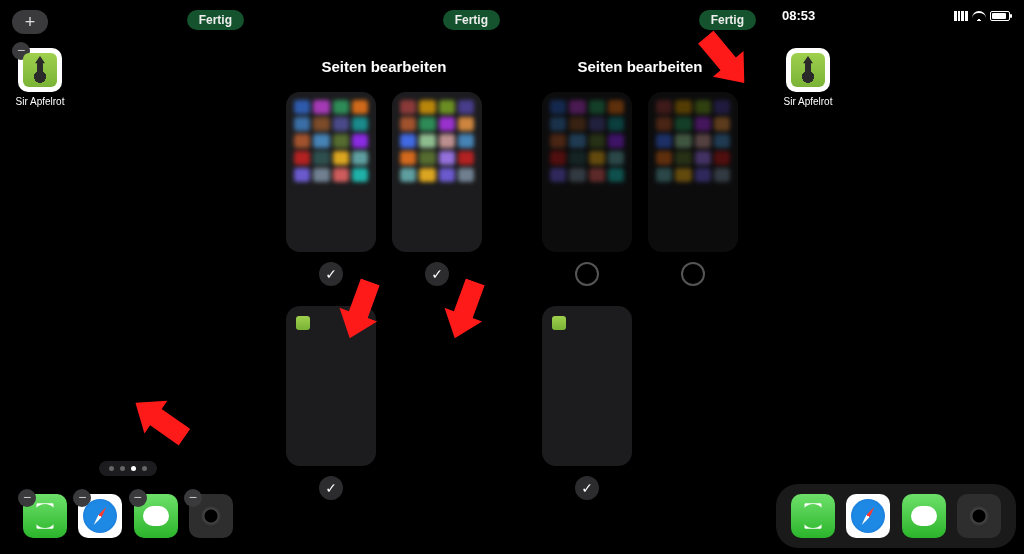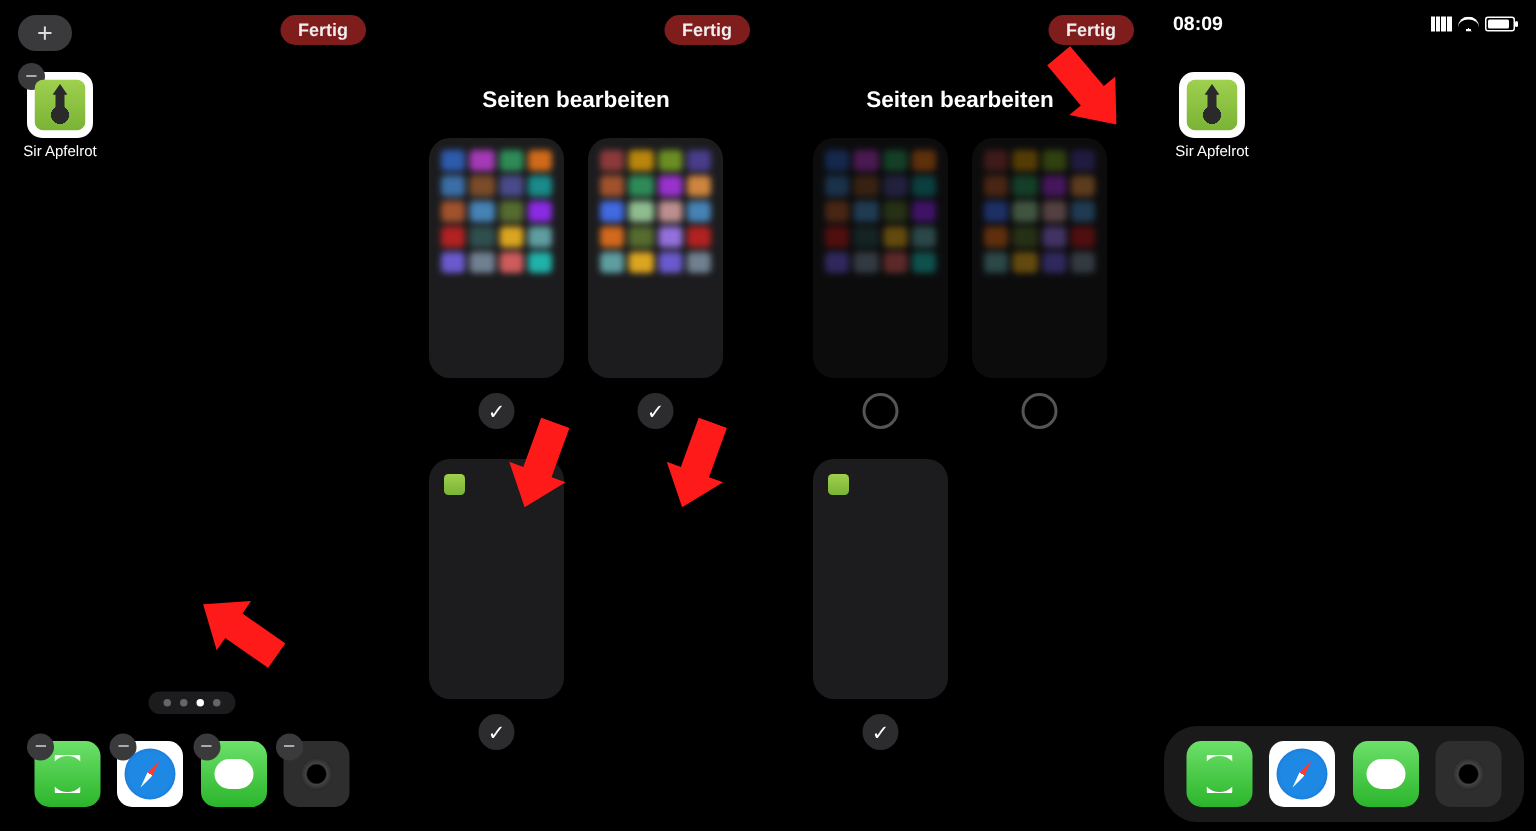--- a/index.html
+++ b/index.html
@@ -29,21 +29,21 @@
     width: 36px; height: 24px;
     background: #3a3a3c;
     border-radius: 12px;
     display: flex; align-items: center; justify-content: center;
     font-size: 18px; color: #ddd;
   }
   .done-btn {
     position: absolute;
     top: 10px; right: 12px;
     padding: 3px 12px;
-    background: #7f1d1d;
+    background: #14532d;
     border-radius: 12px;
     font-size: 12px; font-weight: 600;
     color: #eee;
   }
   .statusbar {
     position: absolute;
     top: 8px; width: 100%;
     display: flex; justify-content: space-between;
     padding: 0 14px;
     font-size: 13px; font-weight: 600;
@@ -332,21 +332,21 @@
   <div class="check empty" style="top:262px; left:169px;"></div>
 
   <div class="thumb" style="top:306px; left:30px;">
     <div class="thumb-single-app"></div>
   </div>
   <div class="check" style="top:476px; left:63px;">✓</div>
 </div>
 
 <div class="panel panel-4">
   <div class="statusbar">
-    <span>08:09</span>
+    <span>08:53</span>
     <span class="status-right">
       <span class="signal-icon"></span>
       <span class="wifi-icon"></span>
       <span class="battery-icon"></span>
     </span>
   </div>
 
   <div class="app" style="top:48px; left:18px;">
     <div class="icon-img"></div>
     <div class="app-label">Sir Apfelrot</div>

